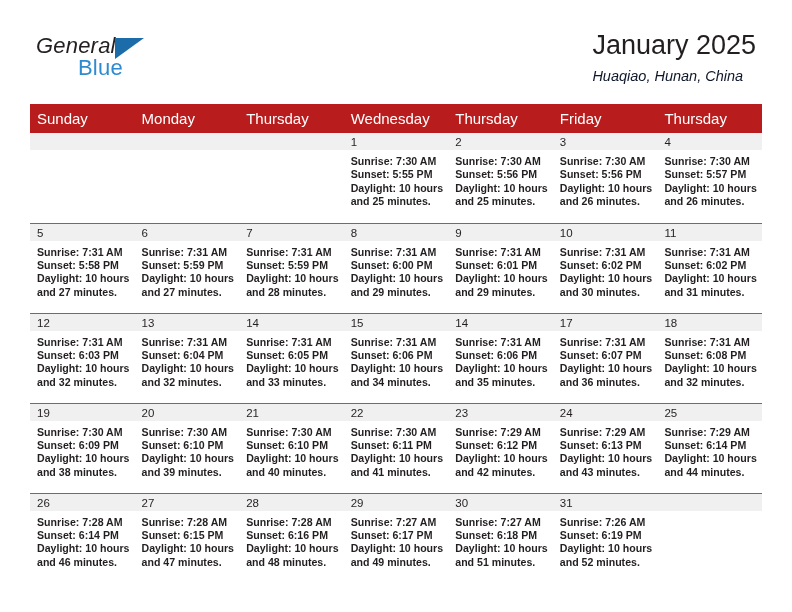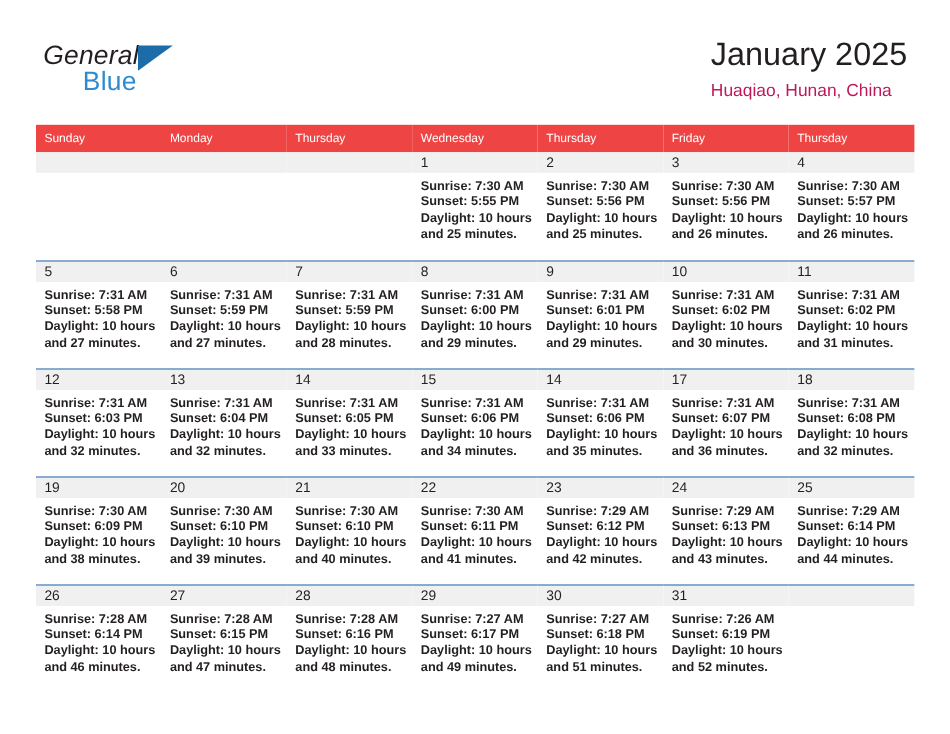--- a/index.html
+++ b/index.html
@@ -55,51 +55,52 @@
     width: 0;
     height: 0;
     border-left: 29px solid #1b6ca8;
     border-bottom: 21px solid transparent;
   }
   .brand-blue {
     display: block;
     font-size: 22px;
     color: #2e8bd0;
     margin-top: -2px;
-    margin-left: 33px;
+    margin-left: 42px;
     letter-spacing: 0.2px;
   }
 
   .titles {
     text-align: left;
   }
   .cal-title {
     font-size: 27px;
     color: #231f20;
     line-height: 1.05;
     white-space: nowrap;
   }
   .cal-sub {
     font-size: 14.5px;
-    color: #be185d;
+    color: #0f172a;
     margin-top: 9px;
     white-space: nowrap;
+    font-style: italic;
   }
 
   
   .cal {
     margin: 0 30px;
     width: 732px;
     border-collapse: collapse;
     table-layout: fixed;
   }
   .cal th {
-    background: #ef4444;
+    background: #b91c1c;
     color: #ffffff;
-    font-size: 10px;
+    font-size: 15px;
     font-weight: normal;
     text-align: left;
     padding: 6px 0 6px 7px;
     height: 20px;
     box-sizing: border-box;
     margin-left: 21px;
   }
   .cal td {
     vertical-align: top;
     padding: 0;

